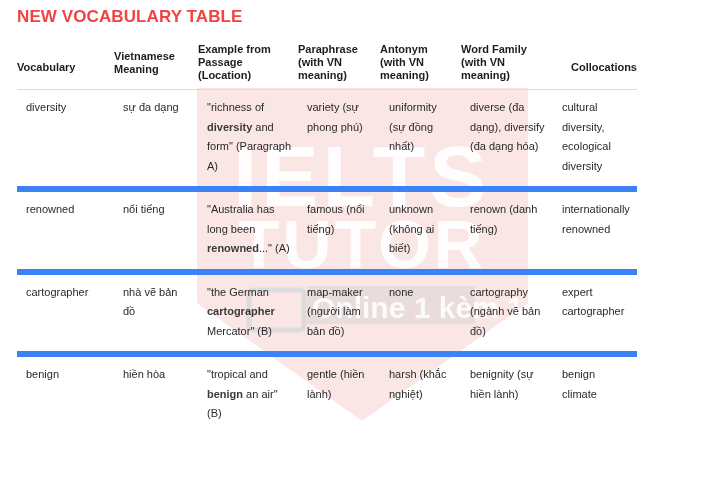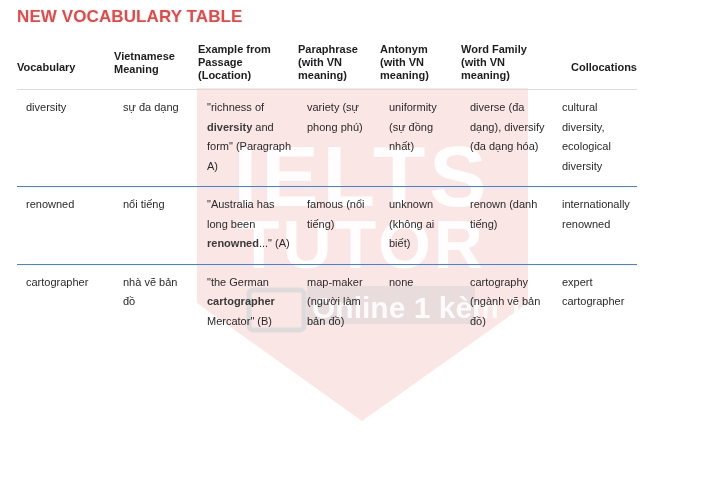--- a/index.html
+++ b/index.html
@@ -23,21 +23,21 @@
       font-size: 11px; line-height: 19.5px;
     }
     table.vocab th {
       text-align: left; font-weight: 700; font-size: 11px; line-height: 13px;
       vertical-align: middle; padding: 3px 0 7px 0; color: #1d1d1f;
     }
     table.vocab thead tr { border-bottom: 1px solid #dcdcdc; height: 49px; }
     table.vocab td {
       vertical-align: top; padding: 8px 6px 10px 9px; color: #2a2a2a;
     }
-    table.vocab tbody tr { border-bottom: 1px solid #3b82f6; }
+    table.vocab tbody tr { border-bottom: 6px solid #3b82f6; }
     table.vocab tbody tr:last-child { border-bottom: none; }
     .kw { font-weight: 700; color: #3a3a3a; }
 
     col.c1 { width: 97px; }
     col.c2 { width: 84px; }
     col.c3 { width: 100px; }
     col.c4 { width: 82px; }
     col.c5 { width: 81px; }
     col.c6 { width: 92px; }
     col.c7 { width: 84px; }
@@ -102,14 +102,23 @@
     </tr>
     <tr>
       <td>cartographer</td>
       <td>nhà vẽ bản đồ</td>
       <td><span>"the German </span><span class="kw">cartographer</span><span> Mercator" (B)</span></td>
       <td>map-maker (người làm bản đồ)</td>
       <td>none</td>
       <td>cartography (ngành vẽ bản đồ)</td>
       <td>expert cartographer</td>
     </tr>
+    <tr>
+      <td>benign</td>
+      <td>hiền hòa</td>
+      <td><span>"tropical and </span><span class="kw">benign</span><span> an air" (B)</span></td>
+      <td>gentle (hiền lành)</td>
+      <td>harsh (khắc nghiệt)</td>
+      <td>benignity (sự hiền lành)</td>
+      <td>benign climate</td>
+    </tr>
   </tbody>
 </table>
 
 </body></html>

